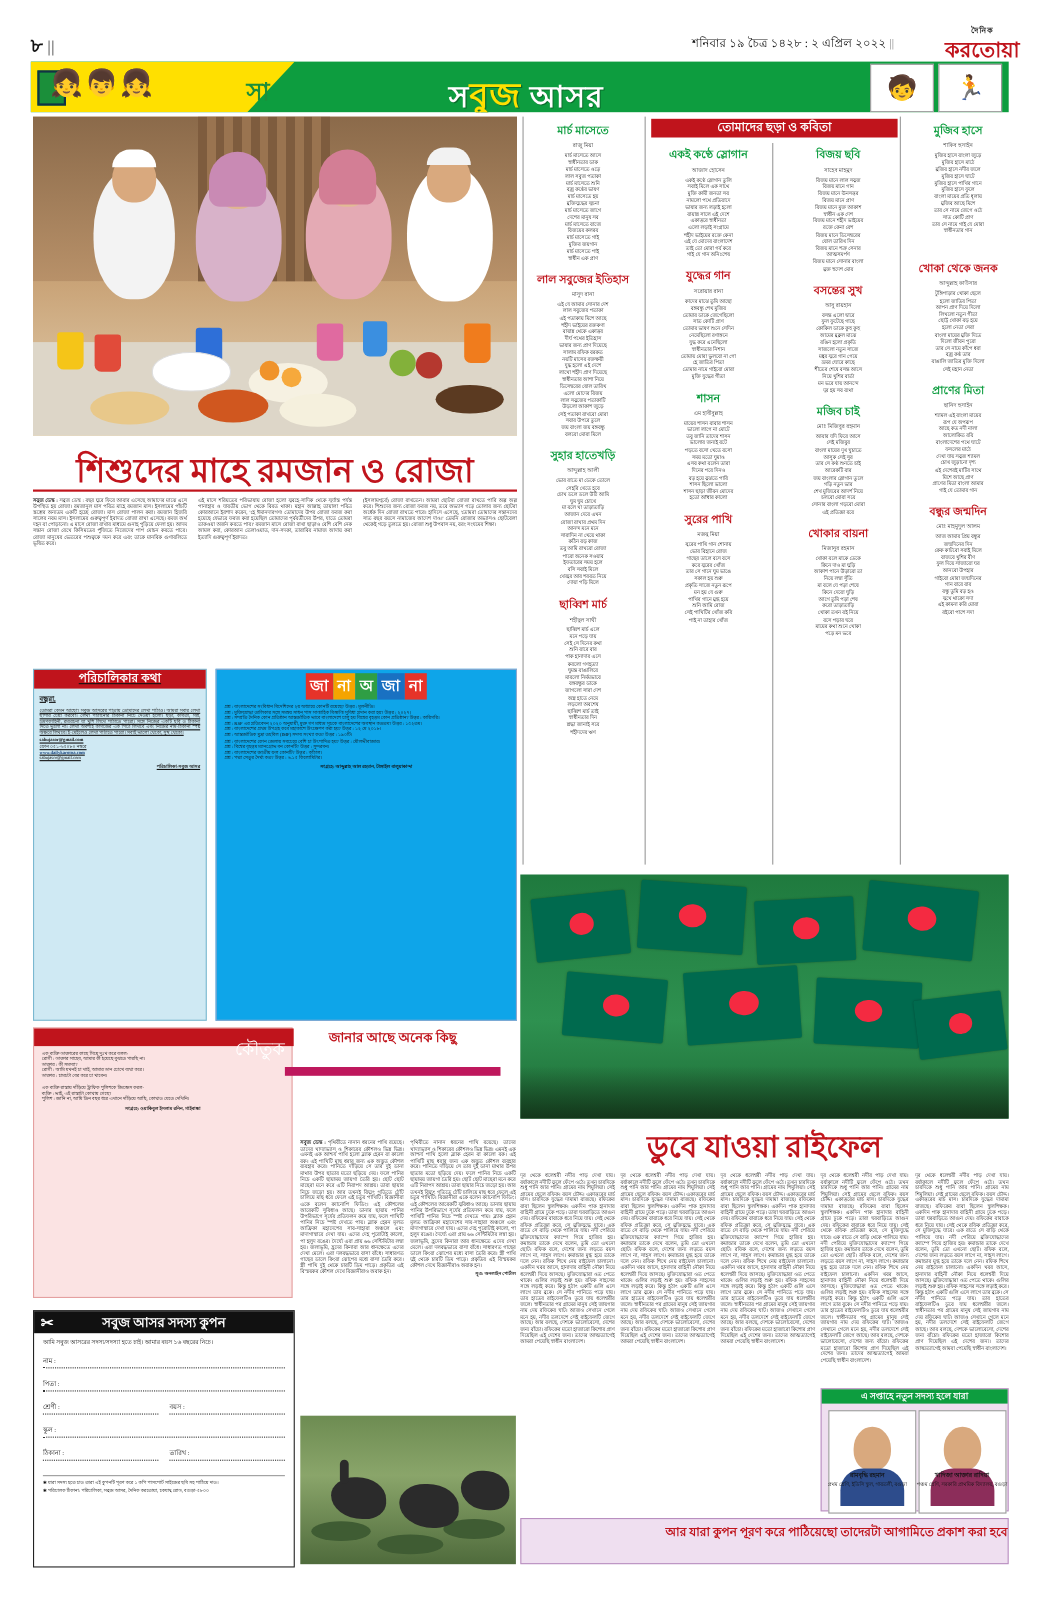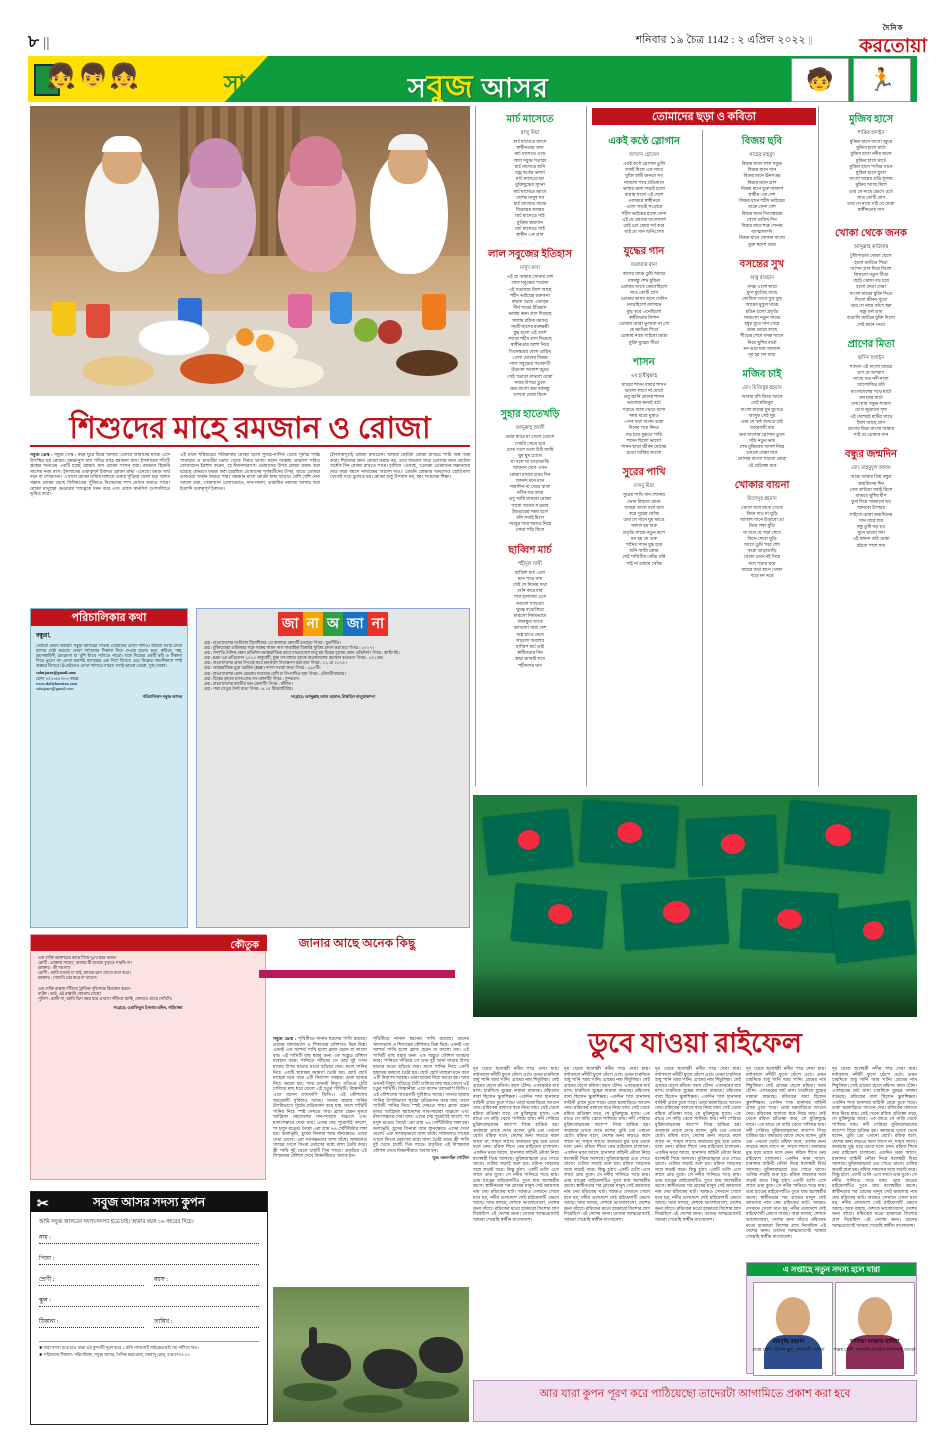--- a/index.html
+++ b/index.html
@@ -49,22 +49,22 @@
   .rule-red{position:absolute;background:#c0141c;height:2px;}
 
   
   .box{position:absolute;box-sizing:border-box;}
   .hdr-red{background:#c0141c;color:#fff;text-align:center;font-weight:bold;font-size:11px;line-height:17px;height:17px;}
   .sub-green{color:#0d9d3f;font-weight:bold;text-align:center;font-size:10px;margin:3px 0 1px;}
   .sub-red{color:#c0141c;font-weight:bold;text-align:center;font-size:10px;margin:3px 0 1px;}
   .author{text-align:center;font-size:5px;color:#333;margin-bottom:2px;}
   .vline{position:absolute;width:1px;background:#999;}
 
-  .panel-cyan{background:#cfe9f3;border:1px solid #7bb8d0;}
-  .panel-blue{background:#e5e5e5;border:1px solid #8aa8cf;}
+  .panel-cyan{background:#cfe9f3;border:1px solid #7bb8d0;text-decoration:underline;}
+  .panel-blue{background:#0ea5e9;border:1px solid #8aa8cf;}
   .panel-pink{background:#fbe3e3;border:1px solid #e4a0a0;}
   .panel-purple{background:#efdff0;border:1px solid #b98fc0;}
 
   
   .flagphoto{position:absolute;left:473px;top:795px;width:444px;height:222px;background:linear-gradient(180deg,#1f7a3e 0%,#2e9150 60%,#1d6b36 100%);overflow:hidden;}
   .flag{position:absolute;background:#006a4e;border-radius:2px;box-shadow:0 0 2px rgba(0,0,0,.3);}
   .flag:after{content:"";position:absolute;left:38%;top:30%;width:26%;height:34%;background:#f42a41;border-radius:50%;}
 
   
   .birdphoto{position:absolute;left:273px;top:1287px;width:196px;height:135px;background:linear-gradient(180deg,#6d8c52 0%,#8aa56a 40%,#4f6b3c 100%);overflow:hidden;}
@@ -85,21 +85,21 @@
 </head>
 <body>
 
 <div class="page">
 
   <div class="masthead">
     <div class="pagenum">
       <span>৮</span><span class="bars">||</span>
     </div>
     <div class="dateline">
-      <span>শনিবার ১৯ চৈত্র 1142 : ২ এপ্রিল ২০২২</span> <span style="color:#888">||</span>
+      <span>শনিবার ১৯ চৈত্র ১৪২৮ : ২ এপ্রিল ২০২২</span> <span style="color:#888">||</span>
     </div>
     <div class="logo">
       <small>দৈনিক</small><span>করতোয়া</span>
     </div>
   </div>
 
   <div class="bannerstrip">
     <div class="banner-left"></div>
     <div class="banner-sq"></div>
     <div class="banner-kids">👧👦👧</div>
@@ -192,21 +192,21 @@
       <div class="tiny">প্রশ্ন : বাংলাদেশের কোন জেলায় সবচেয়ে বেশি চা উৎপাদিত হয়?  উত্তর : মৌলভীবাজার।</div>
       <div class="tiny">প্রশ্ন : বিশ্বের বৃহত্তম ম্যানগ্রোভ বন কোনটি?  উত্তর : সুন্দরবন।</div>
       <div class="tiny">প্রশ্ন : বাংলাদেশের জাতীয় ফল কোনটি?  উত্তর : কাঁঠাল।</div>
       <div class="tiny">প্রশ্ন : পদ্মা সেতুর দৈর্ঘ্য কত?  উত্তর : ৬.১৫ কিলোমিটার।</div>
       <div class="tiny" style="text-align:center;margin-top:3px;font-weight:bold;">সংগ্রহে: আব্দুল্লাহ আল রহমান, টাঙ্গাইল বালুয়াকান্দা</div>
     </div>
   </div>
 
   <div class="box panel-pink" style="left:30px;top:934px;width:236px;height:246px;">
     <div style="position:absolute;left:0;top:0;width:236px;height:16px;background:#c0141c;"></div>
-    <div style="position:absolute;right:6px;top:2px;font-size:10px;font-weight:bold;color:#fff;line-height:16px;">কৌতুক</div>
+    <div style="position:absolute;right:6px;top:12px;font-size:16px;font-weight:normal;color:#fff;line-height:16px;">কৌতুক</div>
     <div style="padding:20px 7px 4px;">
       <div class="tiny" style="white-space:pre-line;">এক ব্যক্তি ডাক্তারের কাছে গিয়ে দুঃখ করে বলল-
 রোগী : ডাক্তার সাহেব, আমার কী হয়েছে বুঝতে পারছি না।
 ডাক্তার : কী সমস্যা?
 রোগী : আমি যখনই চা খাই, আমার ডান চোখে ব্যথা করে।
 ডাক্তার : চামচটা বের করে চা খাবেন।
 
 এক ব্যক্তি রাস্তায় দাঁড়িয়ে ট্রাফিক পুলিশকে জিজ্ঞেস করল-
 ব্যক্তি : ভাই, এই রাস্তাটা কোথায় গেছে?
 পুলিশ : জানি না, আমি তিন বছর ধরে এখানে দাঁড়িয়ে আছি, কোথাও যেতে দেখিনি।</div>
@@ -507,21 +507,21 @@
         <div>মুজিব হাসে ঘাটে</div>
       <div>মুজিব হাসে পাখির গানে</div>
         <div>মুজিব হাসে ফুলে</div>
         <div>বাংলা মায়ের প্রতি ধূলায়</div>
         <div>মুজিব আছে মিশে</div>
       <div>তার সে নামে জেগে ওঠে</div>
         <div>সাত কোটি প্রাণ</div>
         <div>তার সে নামে গাই যে মোরা</div>
         <div>স্বাধীনতার গান</div>
     </div>
-    <div class="sub-red" style="margin-top:12px;">খোকা থেকে জনক</div>
+    <div class="sub-red" style="margin-top:23px;">খোকা থেকে জনক</div>
     <div class="author">আব্দুল্লাহ কাউসার</div>
     <div class="poemline">
       <div>টুঙ্গিপাড়ার খোকা ছেলে</div>
         <div>হলো জাতির পিতা</div>
         <div>আপন প্রাণ দিয়ে দিলো</div>
         <div>লিখলো নতুন গীতা</div>
       <div>ছোট্ট খোকা বড় হয়ে</div>
         <div>হলো নেতা সেরা</div>
         <div>বাংলা মায়ের মুক্তি দিতে</div>
         <div>দিলো জীবন পুরো</div>
@@ -611,16 +611,16 @@
   <div class="box" style="left:746px;top:1338px;width:85px;">
     <div style="font-size:5.5px;text-align:center;font-weight:bold;">রামবৃদ্ধি রহমান</div>
     <div style="font-size:4.6px;text-align:center;">প্রথম শ্রেণি, ইডিসি স্কুল, গাবতলী, বগুড়া</div>
   </div>
   <div class="box" style="left:832px;top:1338px;width:85px;">
     <div style="font-size:5.5px;text-align:center;font-weight:bold;">খাদিজা আক্তার রাদিয়া</div>
     <div style="font-size:4.6px;text-align:center;">পঞ্চম শ্রেণি, সরকারি প্রাথমিক বিদ্যালয়, বগুড়া</div>
   </div>
 
   <div class="footer-purple">
-    <div style="font-size:11px;font-weight:normal;color:#c0141c;text-align:center;line-height:20px;padding-top:2px;">আর যারা কুপন পূরণ করে পাঠিয়েছো তাদেরটা আগামিতে প্রকাশ করা হবে</div>
+    <div style="font-size:11px;font-weight:bold;color:#c0141c;text-align:right;line-height:20px;padding-top:2px;">আর যারা কুপন পূরণ করে পাঠিয়েছো তাদেরটা আগামিতে প্রকাশ করা হবে</div>
   </div>
 
 </div>
 
 </body></html>

